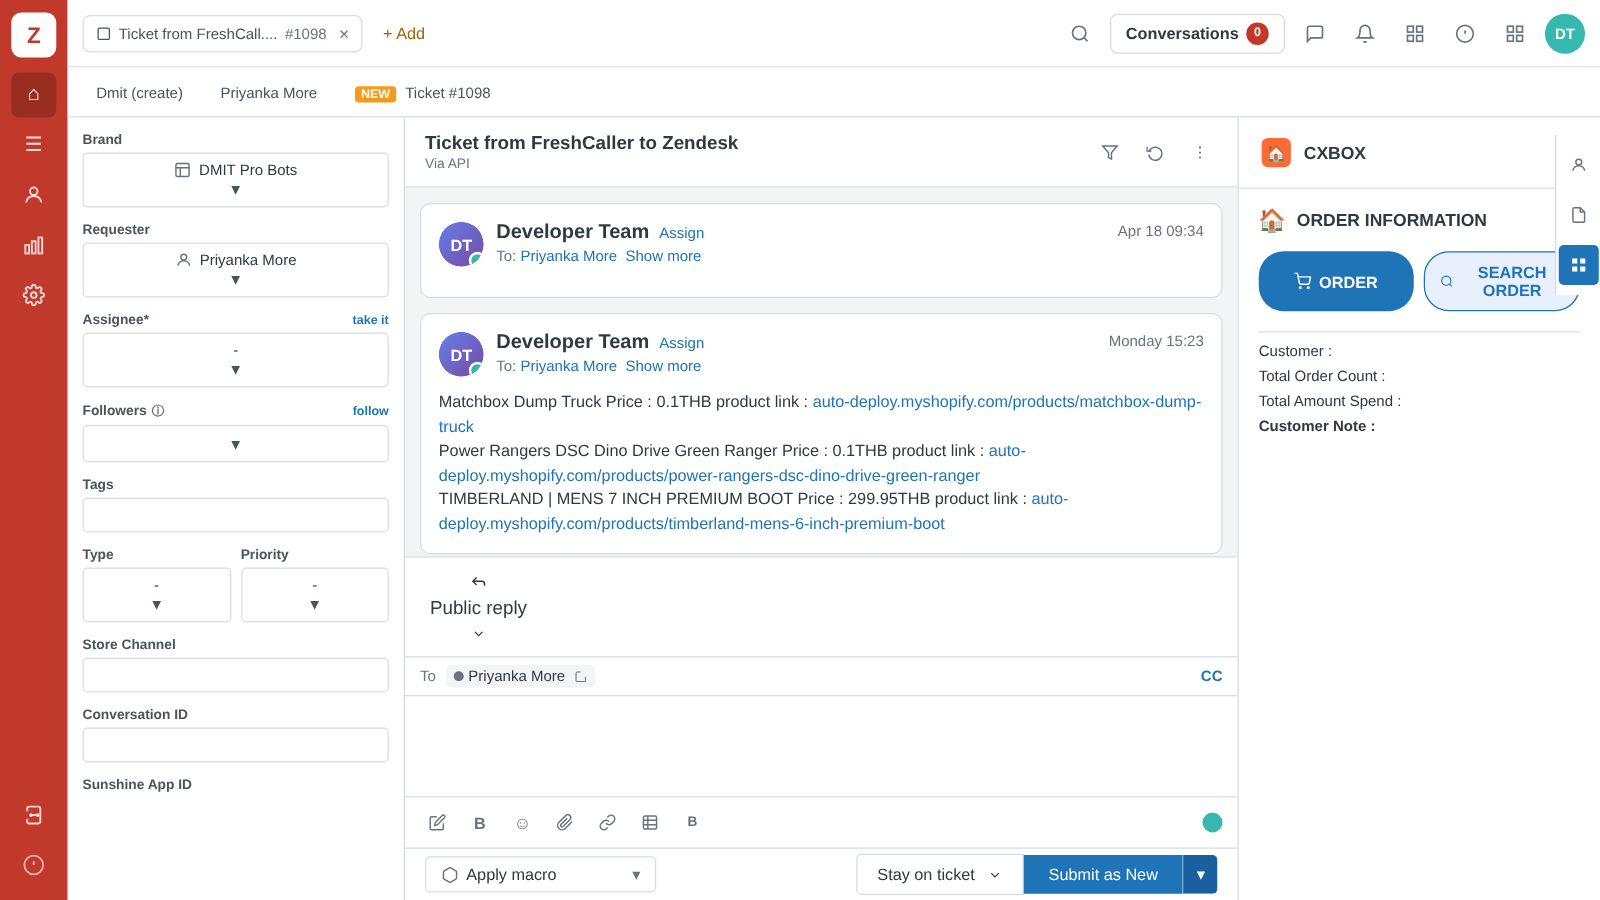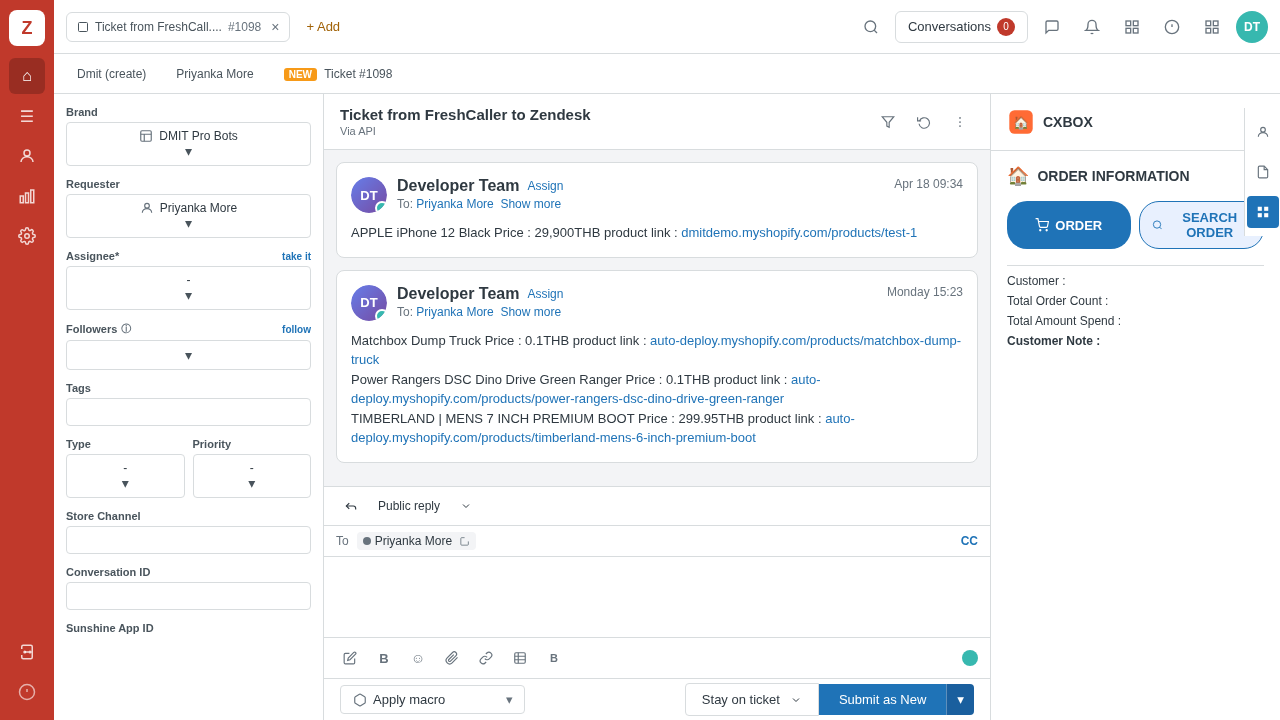--- a/index.html
+++ b/index.html
@@ -18,21 +18,21 @@
     .main-area { flex: 1; display: flex; flex-direction: column; overflow: hidden; }
 
     
     .top-bar { height: 54px; background: white; border-bottom: 1px solid #d8dcde; display: flex; align-items: center; padding: 0 12px; gap: 8px; flex-shrink: 0; }
     .tab { display: flex; align-items: center; gap: 6px; padding: 6px 10px; border-radius: 6px; cursor: pointer; font-size: 12px; color: #49545c; background: #f3f4f6; border: 1px solid #d8dcde; }
     .tab.active { background: white; border-color: #d8dcde; }
     .tab-close { color: #68737d; cursor: pointer; font-size: 14px; margin-left: 4px; }
     .add-tab { display: flex; align-items: center; gap: 4px; color: #a16207; cursor: pointer; font-size: 13px; padding: 4px 8px; }
     .top-bar-spacer { flex: 1; }
     .top-bar-actions { display: flex; align-items: center; gap: 8px; }
-    .conversations-btn { display: flex; align-items: center; gap: 6px; border: 1px solid #d8dcde; border-radius: 6px; padding: 6px 12px; cursor: pointer; font-size: 13px; font-weight: 400; text-align: center; }
+    .conversations-btn { display: flex; align-items: center; gap: 6px; border: 1px solid #d8dcde; border-radius: 6px; padding: 6px 12px; cursor: pointer; font-size: 13px; font-weight: 700; text-align: center; }
     .conversations-badge { background: #c0392b; color: white; border-radius: 50%; width: 18px; height: 18px; display: flex; align-items: center; justify-content: center; font-size: 10px; }
     .icon-btn { width: 32px; height: 32px; display: flex; align-items: center; justify-content: center; cursor: pointer; color: #68737d; border-radius: 4px; }
     .avatar { width: 32px; height: 32px; border-radius: 50%; background: #37b8af; display: flex; align-items: center; justify-content: center; color: white; font-size: 12px; font-weight: 600; cursor: pointer; }
 
     
     .breadcrumb-bar { height: 40px; background: white; border-bottom: 1px solid #d8dcde; display: flex; align-items: center; padding: 0 12px; gap: 8px; flex-shrink: 0; }
     .breadcrumb-item { padding: 4px 10px; border-radius: 4px; cursor: pointer; font-size: 12px; color: #49545c; border: 1px solid transparent; }
     .breadcrumb-new-badge { background: #f79a18; color: white; font-size: 10px; font-weight: 700; padding: 1px 5px; border-radius: 3px; margin-right: 4px; }
 
     
@@ -71,21 +71,21 @@
     .message-assign { color: #1f73b7; font-size: 12px; cursor: pointer; }
     .message-to { font-size: 12px; color: #68737d; margin-top: 2px; }
     .message-to a { color: #1f73b7; cursor: pointer; }
     .message-time { font-size: 12px; color: #68737d; }
     .message-body { font-size: 13px; color: #2f3941; line-height: 1.5; }
     .message-link { color: #1f73b7; text-decoration: none; cursor: pointer; }
 
     
     .reply-area { background: white; border-top: 1px solid #d8dcde; flex-shrink: 0; }
     .reply-toolbar-top { border-bottom: 1px solid #d8dcde; padding: 8px 12px; display: flex; align-items: center; gap: 12px; }
-    .reply-type-btn { display: flex; align-items: center; gap: 20px; cursor: pointer; color: #2f3941; font-size: 12px; font-weight: 500; padding: 4px 8px; border-radius: 4px; }
+    .reply-type-btn { display: flex; align-items: center; gap: 6px; cursor: pointer; color: #2f3941; font-size: 15px; font-weight: 500; padding: 4px 8px; border-radius: 4px; flex-direction: column; }
     .reply-to-row { padding: 6px 12px; border-bottom: 1px solid #d8dcde; display: flex; align-items: center; gap: 8px; font-size: 12px; color: #68737d; }
     .recipient-chip { display: flex; align-items: center; gap: 4px; background: #f3f4f6; border-radius: 4px; padding: 2px 6px; color: #2f3941; }
     .recipient-dot { width: 8px; height: 8px; border-radius: 50%; background: #68737d; }
     .cc-btn { margin-left: auto; color: #1f73b7; cursor: pointer; font-size: 12px; font-weight: 600; }
     .reply-editor { min-height: 80px; padding: 10px 12px; font-size: 13px; color: #2f3941; outline: none; }
     .reply-format-bar { padding: 6px 12px; border-top: 1px solid #d8dcde; display: flex; align-items: center; gap: 6px; }
     .format-btn { width: 28px; height: 28px; display: flex; align-items: center; justify-content: center; cursor: pointer; color: #68737d; border-radius: 4px; font-size: 14px; }
     .green-dot { width: 16px; height: 16px; background: #37b8af; border-radius: 50%; margin-left: auto; }
 
     
@@ -380,24 +380,20 @@
                 <span class="message-assign">Assign</span>
               </div>
               <div class="message-to">
                 <span>To:</span>
                 <a class="message-link">Priyanka More</a>
                 &nbsp;<a class="message-link">Show more</a>
               </div>
             </div>
             <span class="message-time">Apr 18 09:34</span>
           </div>
-          <div class="message-body">
-            <span>APPLE iPhone 12 Black Price : 29,900THB product link : </span>
-            <a class="message-link">dmitdemo.myshopify.com/products/test-1</a>
-          </div>
         </div>
 
         <div class="message-card">
           <div class="message-header">
             <div class="message-avatar">
               <div class="message-avatar-img">DT</div>
               <div class="avatar-badge"></div>
             </div>
             <div class="message-meta">
               <div style="display:flex;align-items:center;gap:8px;">

